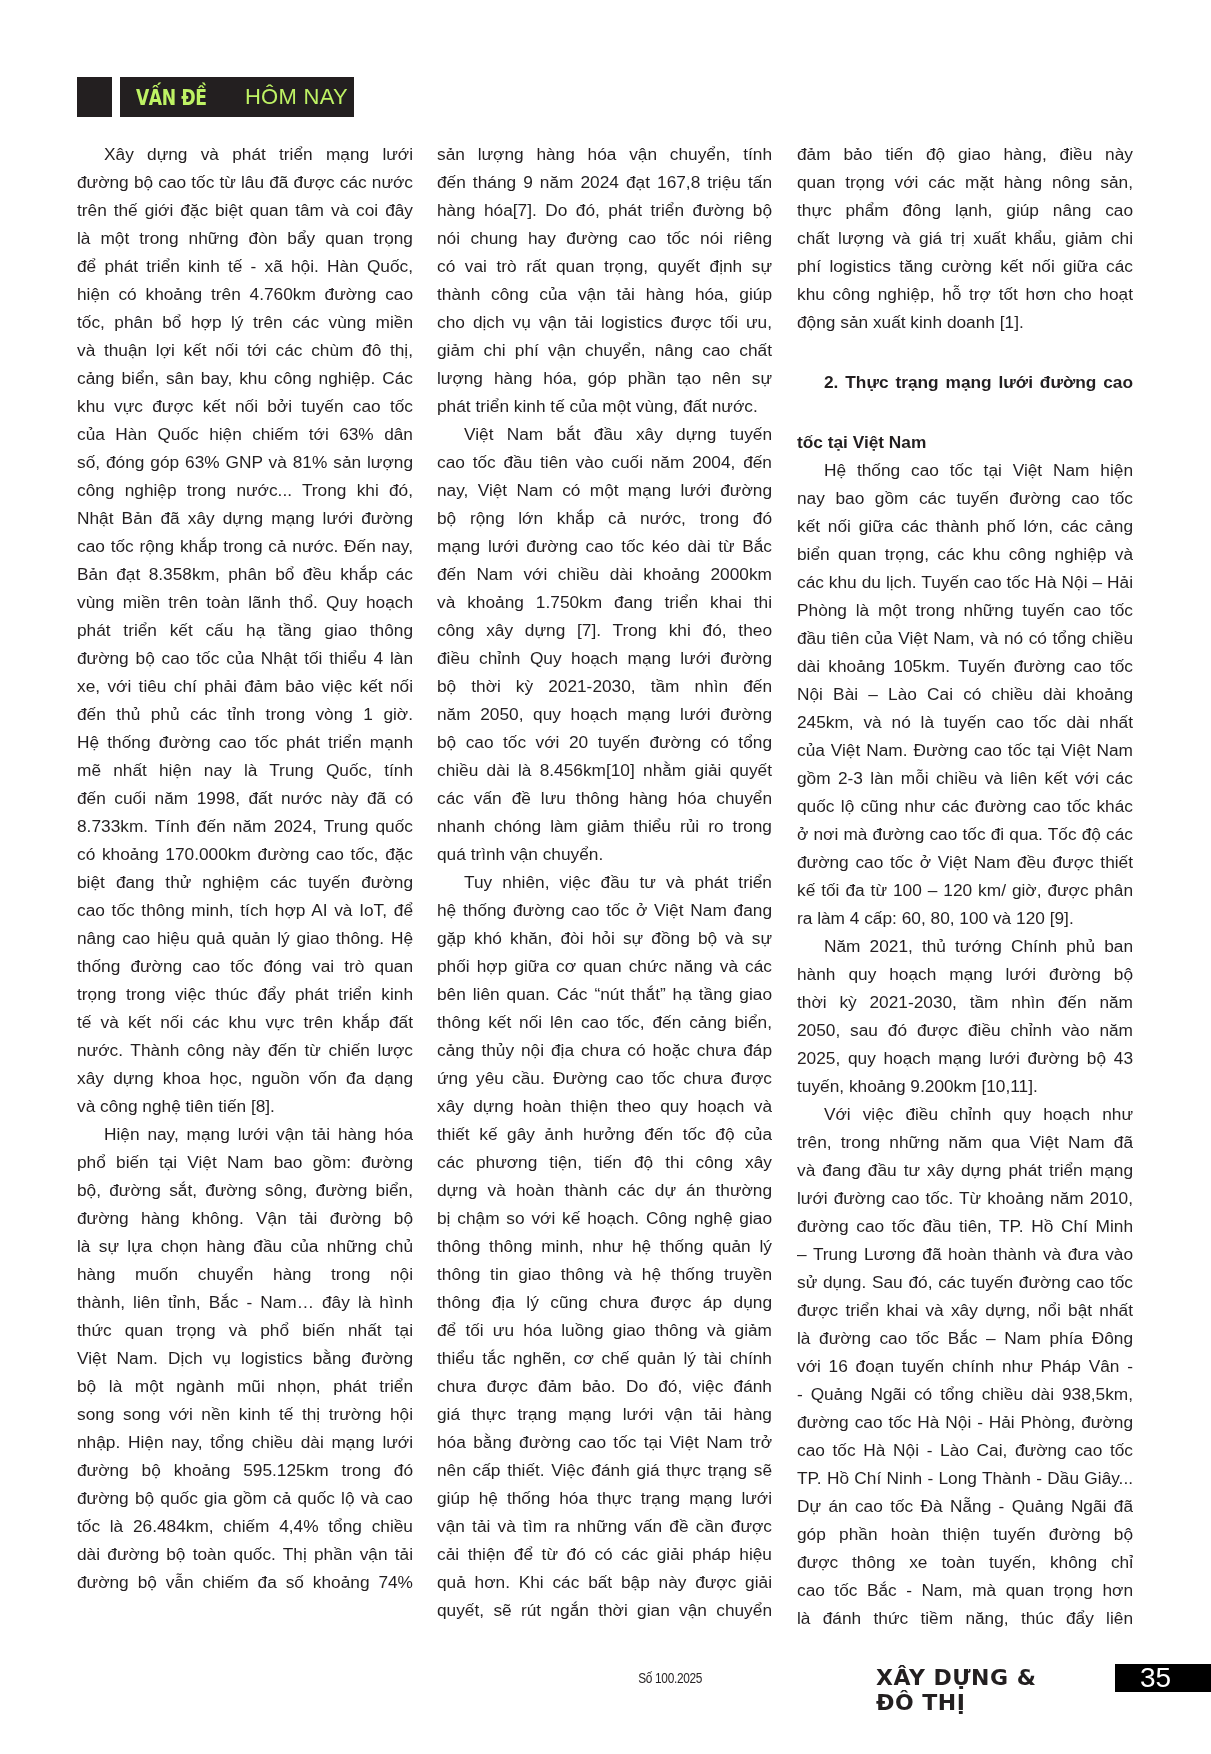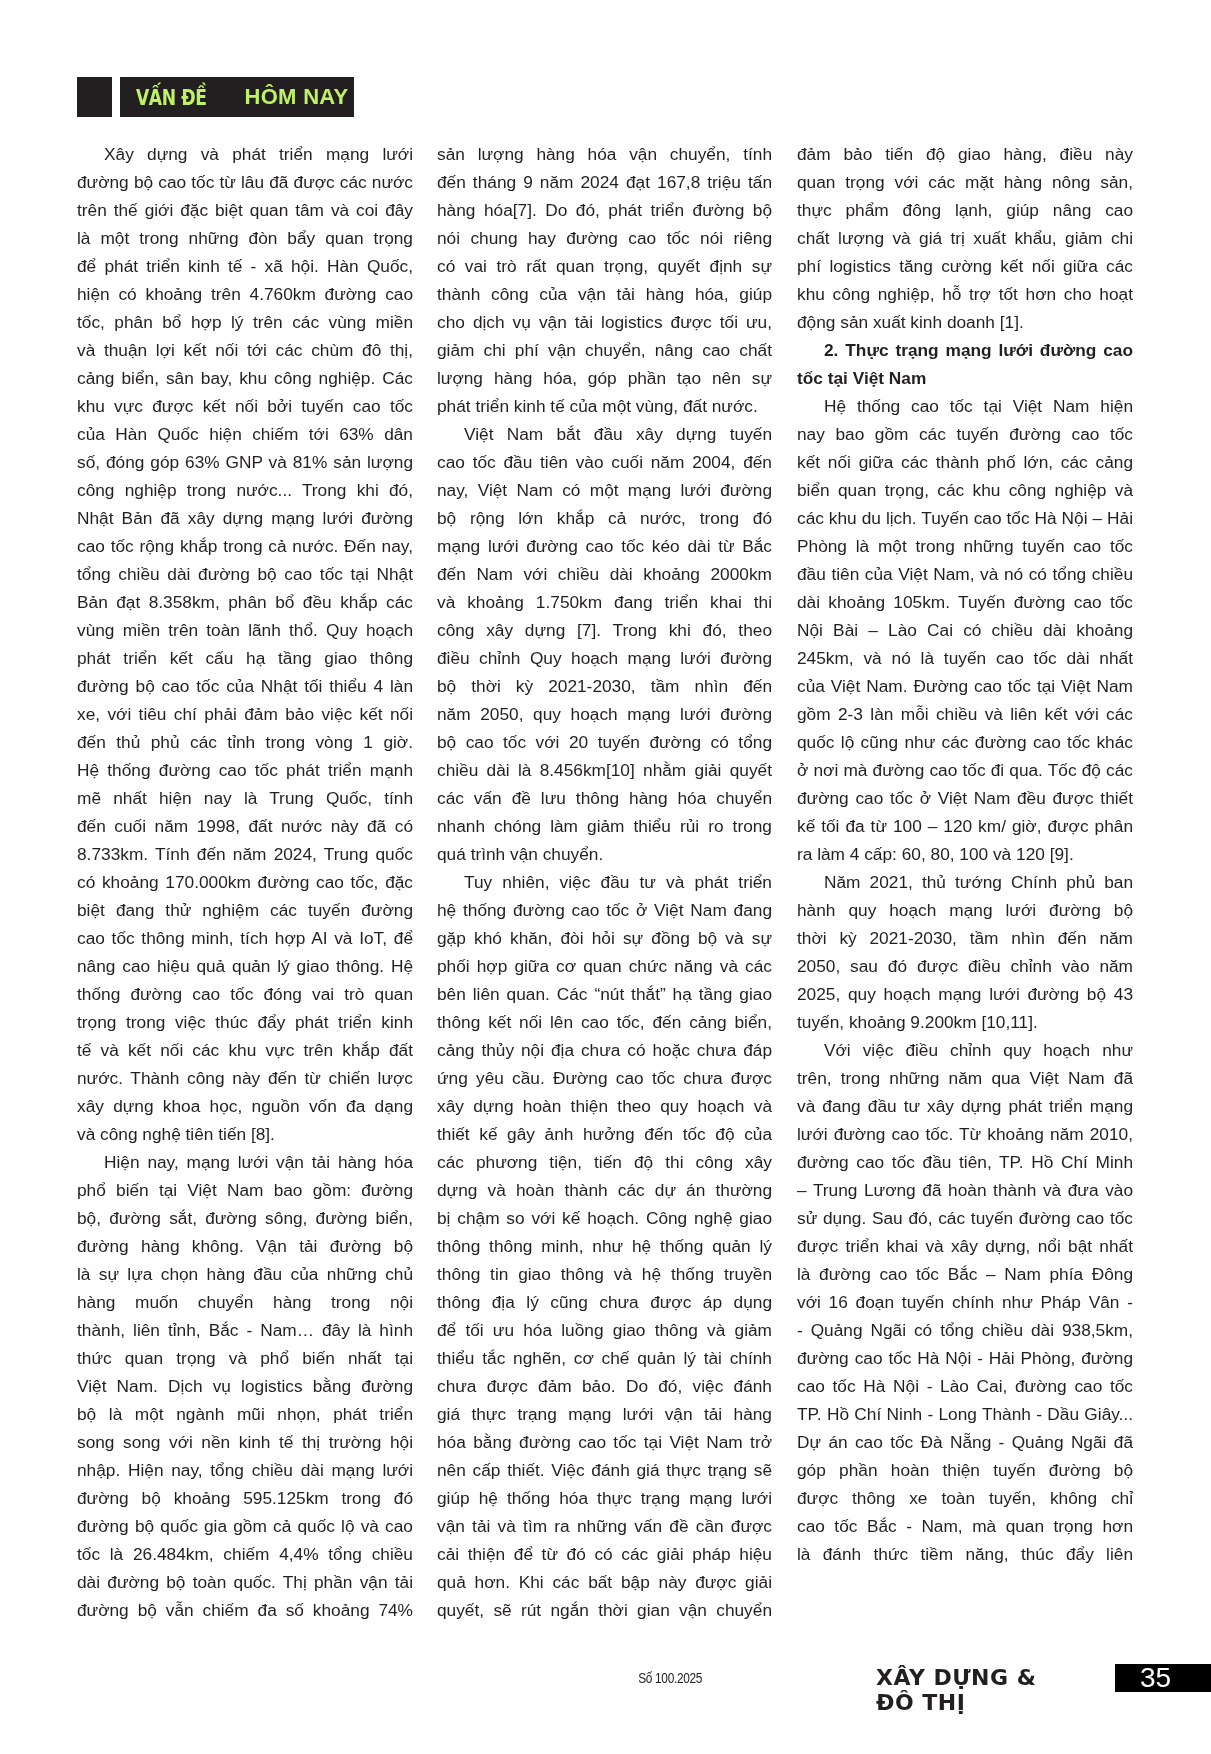--- a/index.html
+++ b/index.html
@@ -2,29 +2,29 @@
 <html><head>
 <meta charset="utf-8">
 <style>
   html, body { margin: 0; padding: 0; background: #ffffff; }
   body { width: 1211px; height: 1754px; position: relative; overflow: hidden;
          font-family: "Liberation Sans", sans-serif; color: #231f20; }
   .hdr-square { position: absolute; left: 77px; top: 77px; width: 35px; height: 40px; background: #231f20; }
   .hdr-bar { position: absolute; left: 120px; top: 77px; width: 234px; height: 40px; background: #231f20;
              display: flex; align-items: center; justify-content: center; color: #bef264; font-size: 22px; letter-spacing: 0.3px; }
   .hdr-bar .bold { font-family: "DejaVu Sans", sans-serif; font-weight: bold; transform: scaleX(0.78); display: inline-block; margin-right: -6px; letter-spacing: -0.5px; }
-  .hdr-bar .light { font-weight: bold; margin-left: 28px; }
+  .hdr-bar .light { font-weight: normal; margin-left: 28px; }
   .col { position: absolute; top: 140px; font-size: 17.3px; line-height: 28px; }
   .col1 { left: 77px; width: 336px; }
   .col2 { left: 437px; width: 335px; }
   .col3 { left: 797px; width: 336px; }
   .line { display: block; height: 28px; white-space: nowrap; text-align: justify; text-align-last: justify; overflow: hidden; }
   .line.last { text-align-last: left; }
   .line.indent { padding-left: 27px; }
-  .line.bold { font-weight: bold; }
+  .line.bold { font-weight: bold; margin-top: 32px; }
   .footer { position: absolute; top: 1664px; left: 16px; width: 1055px; height: 28px; }
   .issue { position: absolute; right: 369px; top: 6px; font-size: 14px; letter-spacing: -0.4px; transform: scaleX(0.85); transform-origin: right; }
   .magazine { position: absolute; left: 860px; top: 1px; font-family: "DejaVu Sans", sans-serif; font-weight: bold; font-size: 22px; letter-spacing: 0.5px; }
   .pagebox { position: absolute; left: 1099px; top: 0; width: 112px; height: 28px; background: #000; color: #fff; font-size: 28px; line-height: 28px; padding-left: 25px; box-sizing: border-box; }
 </style>
 </head>
 <body>
 
 <div class="hdr-square"></div>
 <div class="hdr-bar">
@@ -41,21 +41,20 @@
     <span class="line">hiện có khoảng trên 4.760km đường cao</span>
     <span class="line">tốc, phân bổ hợp lý trên các vùng miền</span>
     <span class="line">và thuận lợi kết nối tới các chùm đô thị,</span>
     <span class="line">cảng biển, sân bay, khu công nghiệp. Các</span>
     <span class="line">khu vực được kết nối bởi tuyến cao tốc</span>
     <span class="line">của Hàn Quốc hiện chiếm tới 63% dân</span>
     <span class="line">số, đóng góp 63% GNP và 81% sản lượng</span>
     <span class="line">công nghiệp trong nước... Trong khi đó,</span>
     <span class="line">Nhật Bản đã xây dựng mạng lưới đường</span>
     <span class="line">cao tốc rộng khắp trong cả nước. Đến nay,</span>
-    <span class="line">tổng chiều dài đường bộ cao tốc tại Nhật</span>
     <span class="line">Bản đạt 8.358km, phân bổ đều khắp các</span>
     <span class="line">vùng miền trên toàn lãnh thổ. Quy hoạch</span>
     <span class="line">phát triển kết cấu hạ tầng giao thông</span>
     <span class="line">đường bộ cao tốc của Nhật tối thiểu 4 làn</span>
     <span class="line">xe, với tiêu chí phải đảm bảo việc kết nối</span>
     <span class="line">đến thủ phủ các tỉnh trong vòng 1 giờ.</span>
     <span class="line">Hệ thống đường cao tốc phát triển mạnh</span>
     <span class="line">mẽ nhất hiện nay là Trung Quốc, tính</span>
     <span class="line">đến cuối năm 1998, đất nước này đã có</span>
     <span class="line">8.733km. Tính đến năm 2024, Trung quốc</span>

